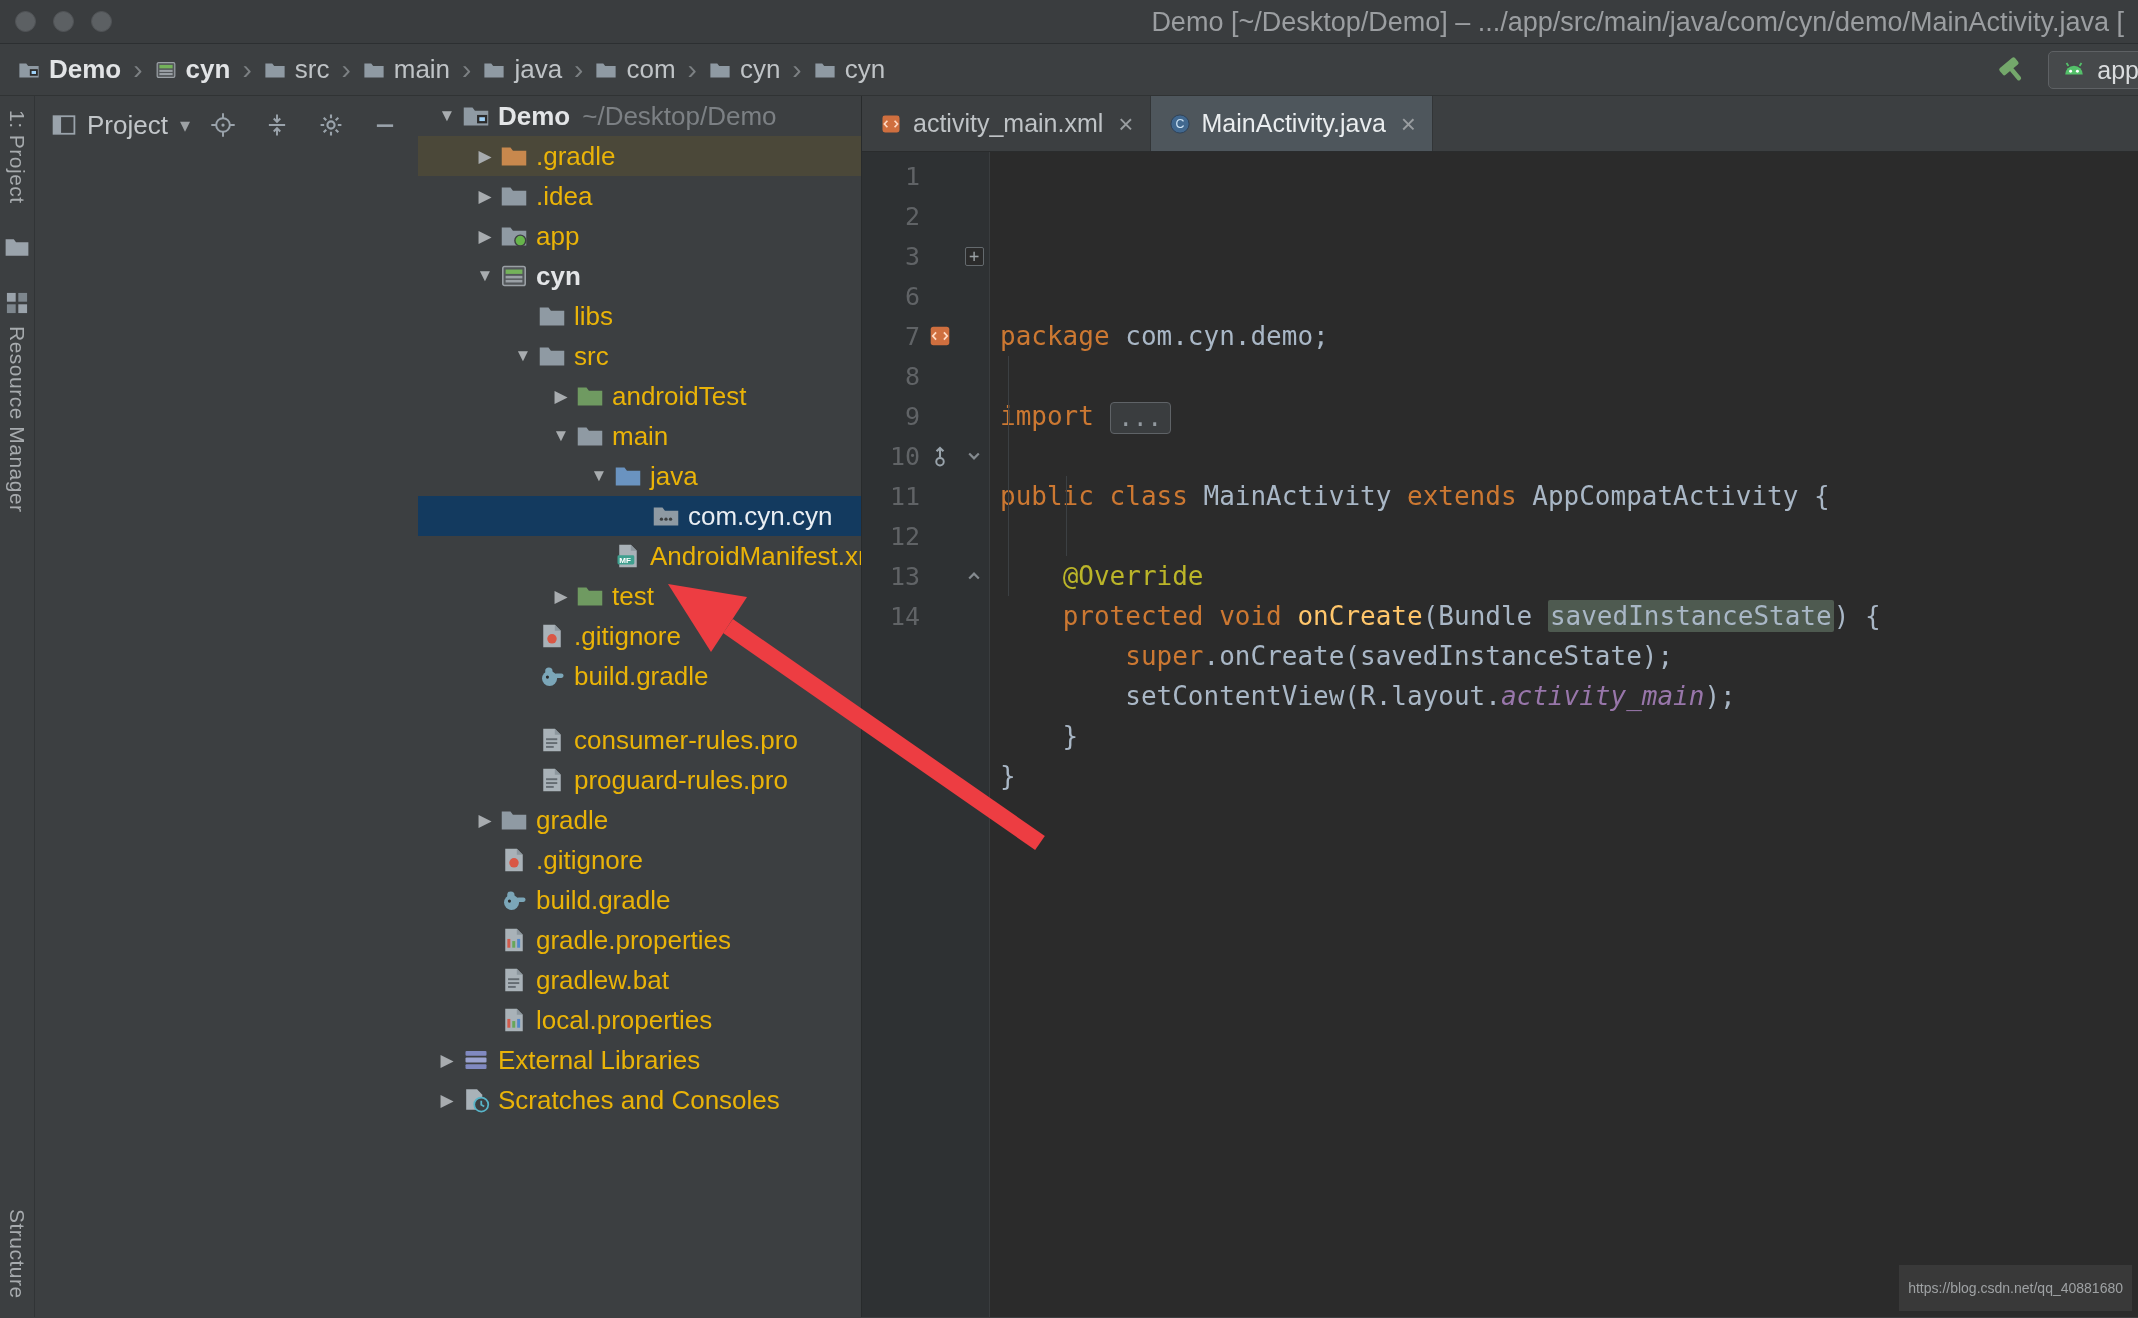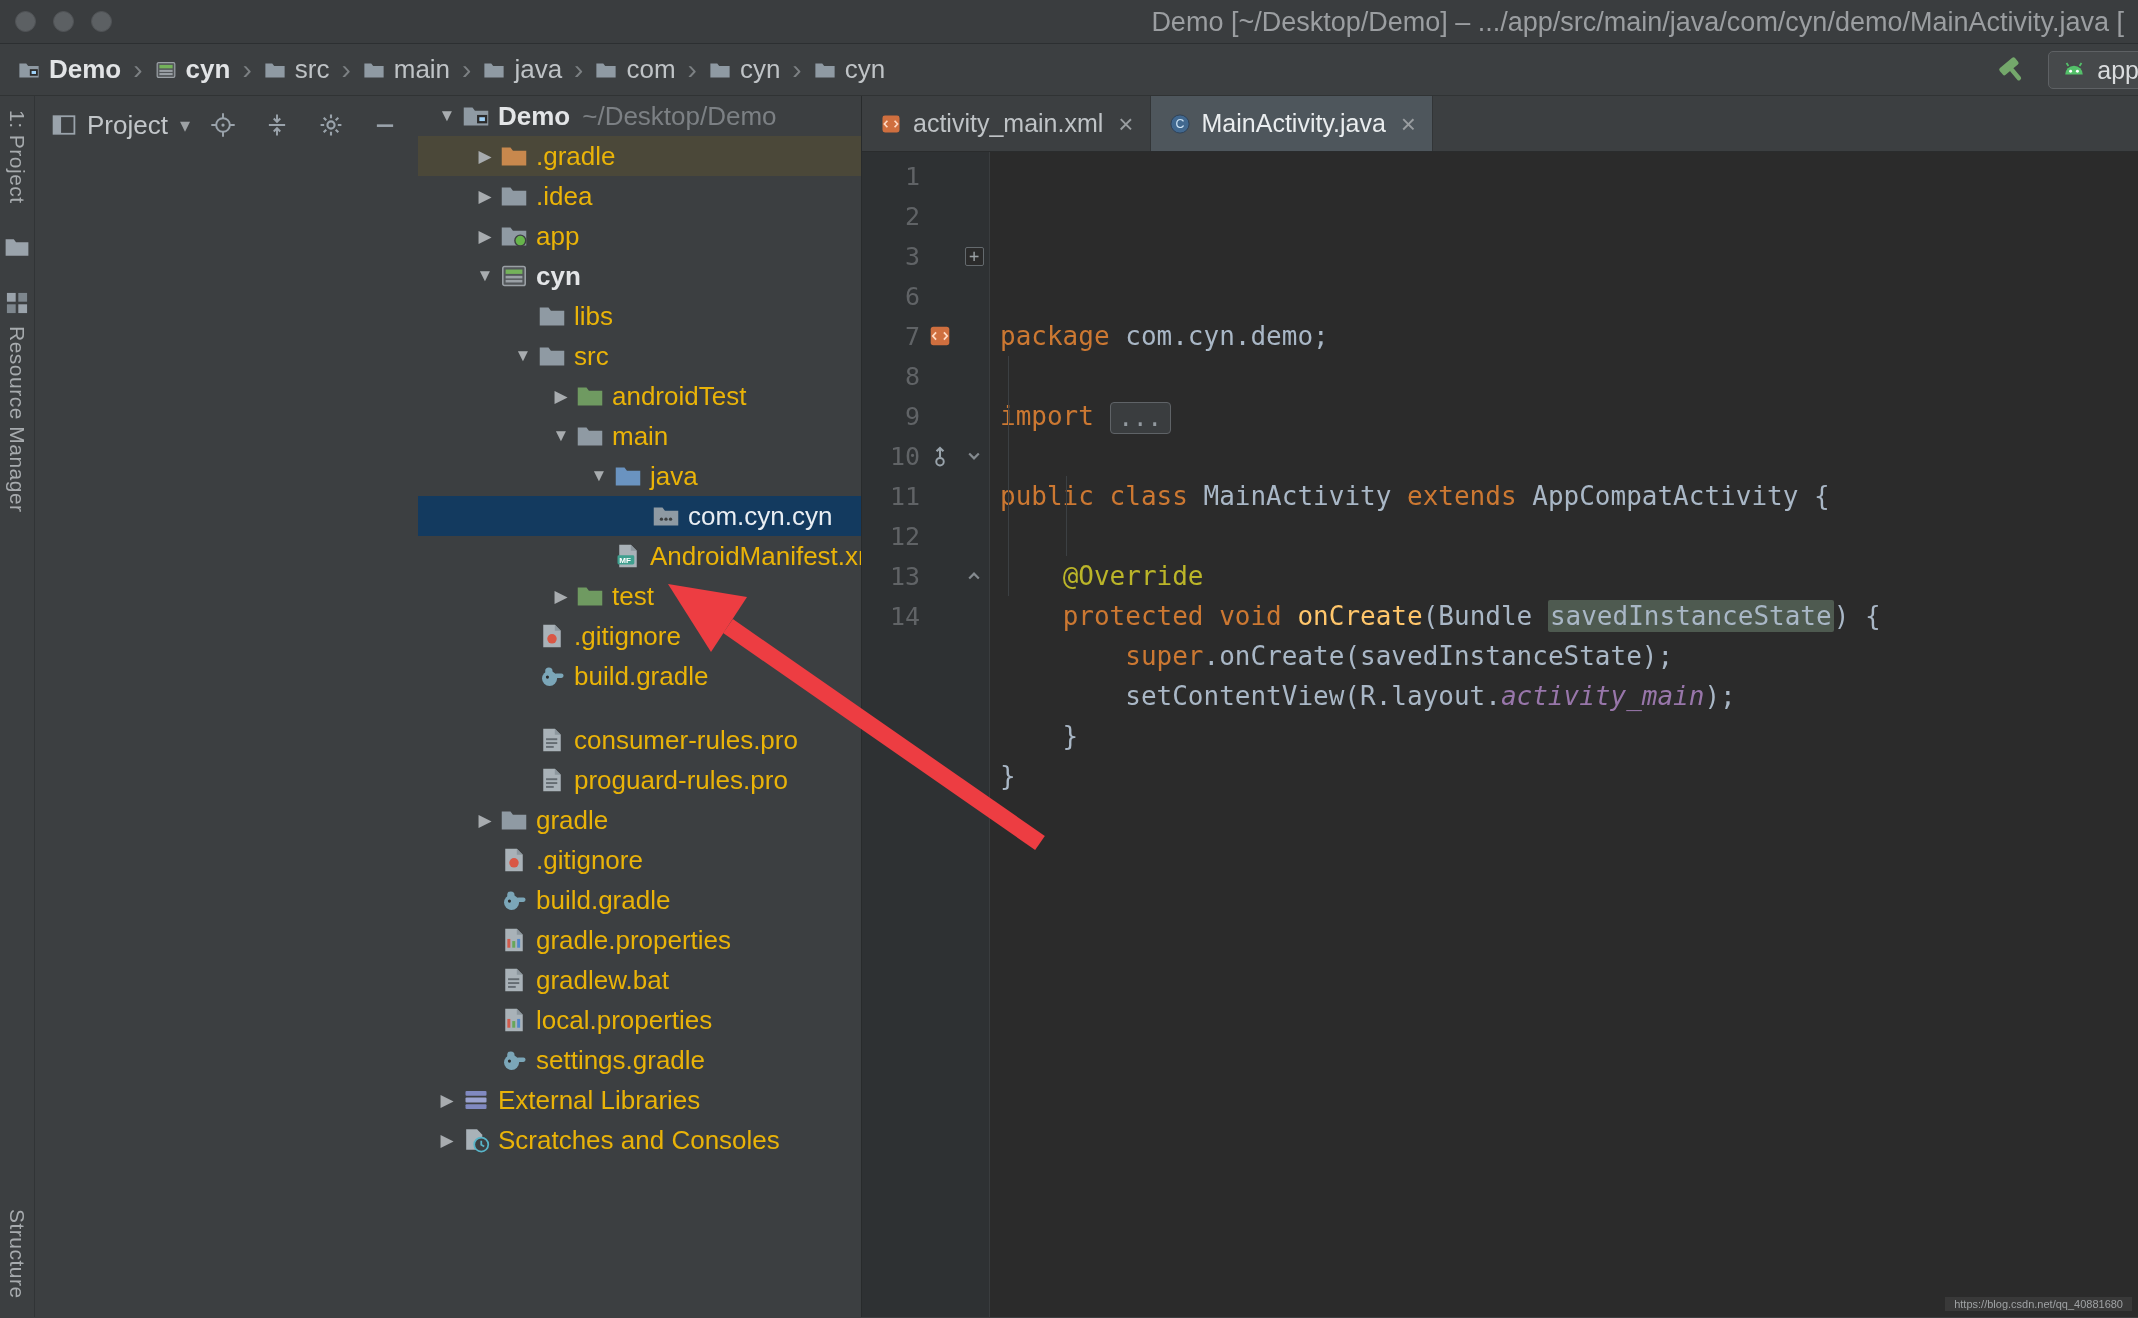--- a/index.html
+++ b/index.html
@@ -70,22 +70,22 @@
   .cl{height:40px}
   .kw{color:#cc7832}
   .ann{color:#bbb529}
   .meth{color:#ffc66b}
   .field{color:#9876aa;font-style:italic}
   .def{color:#a9b7c6}
   .hl{background:#4e5a50;border-radius:2px;padding:1px 2px}
   .foldbox{display:inline-block;background:#3a3d3f;border:1px solid #5f6367;color:#939aa0;border-radius:4px;
     padding:0 8px;font-size:24px;line-height:30px;height:32px;vertical-align:middle}
   .guide{position:absolute;width:1px;background:#3c4043}
-  .watermark{position:absolute;right:6px;bottom:6px;color:#9fa2a4;font-size:11px;
-    background:rgba(255,255,255,0.07);padding:1px 9px;white-space:nowrap}
+  .watermark{position:absolute;right:6px;bottom:6px;color:#9fa2a4;font-size:14px;
+    background:rgba(255,255,255,0.07);padding:15px 9px;white-space:nowrap}
 
   .icon{display:inline-flex;flex:none}
   .icon svg{width:100%;height:100%;display:block}
   .i22{width:22px;height:22px}
   .i24{width:24px;height:24px}
   .i26{width:26px;height:26px}
   .i28{width:28px;height:28px}
   .i32{width:32px;height:32px}
   .treeicon{margin-left:0}
 
@@ -526,32 +526,20 @@
             <span class="icon i28 treeicon">
               <svg viewBox="0 0 16 16">
                 <path fill="#a9b2b8" d="M3 1.6h6.6L13 5v9.4H3z"></path>
                 <path fill="#8d979e" d="M9.6 1.6 13 5H9.6z"></path>
                 <rect x="4.2" y="7.4" width="1.7" height="5" fill="#cf5b4c"></rect>
                 <rect x="7" y="8.6" width="1.7" height="3.8" fill="#67a75a"></rect>
                 <rect x="9.8" y="7.4" width="1.7" height="5" fill="#5187c9"></rect>
               </svg>
             </span>
             <span class="tlabel">local.properties</span>
-          </div>
-          <div class="trow" style="padding-left: 52px;">
-            <span class="tchev"></span>
-            <span class="icon i28 treeicon">
-              <svg viewBox="0 0 16 16">
-                <circle cx="6.6" cy="9.4" r="4.3" fill="#7ba6b8"></circle>
-                <rect x="9.4" y="6.6" width="5.2" height="2.5" rx="1.2" fill="#7ba6b8"></rect>
-                <circle cx="6.2" cy="5.2" r="2.1" fill="#7ba6b8"></circle>
-                <circle cx="5.4" cy="8.6" r=".9" fill="#2b2b2b"></circle>
-              </svg>
-            </span>
-            <span class="tlabel">settings.gradle</span>
           </div>
           <div class="trow" style="padding-left: 14px;">
             <span class="tchev">▶</span>
             <span class="icon i28 treeicon">
               <svg viewBox="0 0 16 16">
                 <rect x="2" y="2.8" width="12" height="2.8" rx=".6" fill="#8089c1"></rect>
                 <rect x="2" y="6.6" width="12" height="2.8" rx=".6" fill="#9aa2cf"></rect>
                 <rect x="2" y="10.4" width="12" height="2.8" rx=".6" fill="#8089c1"></rect>
               </svg>
             </span>

